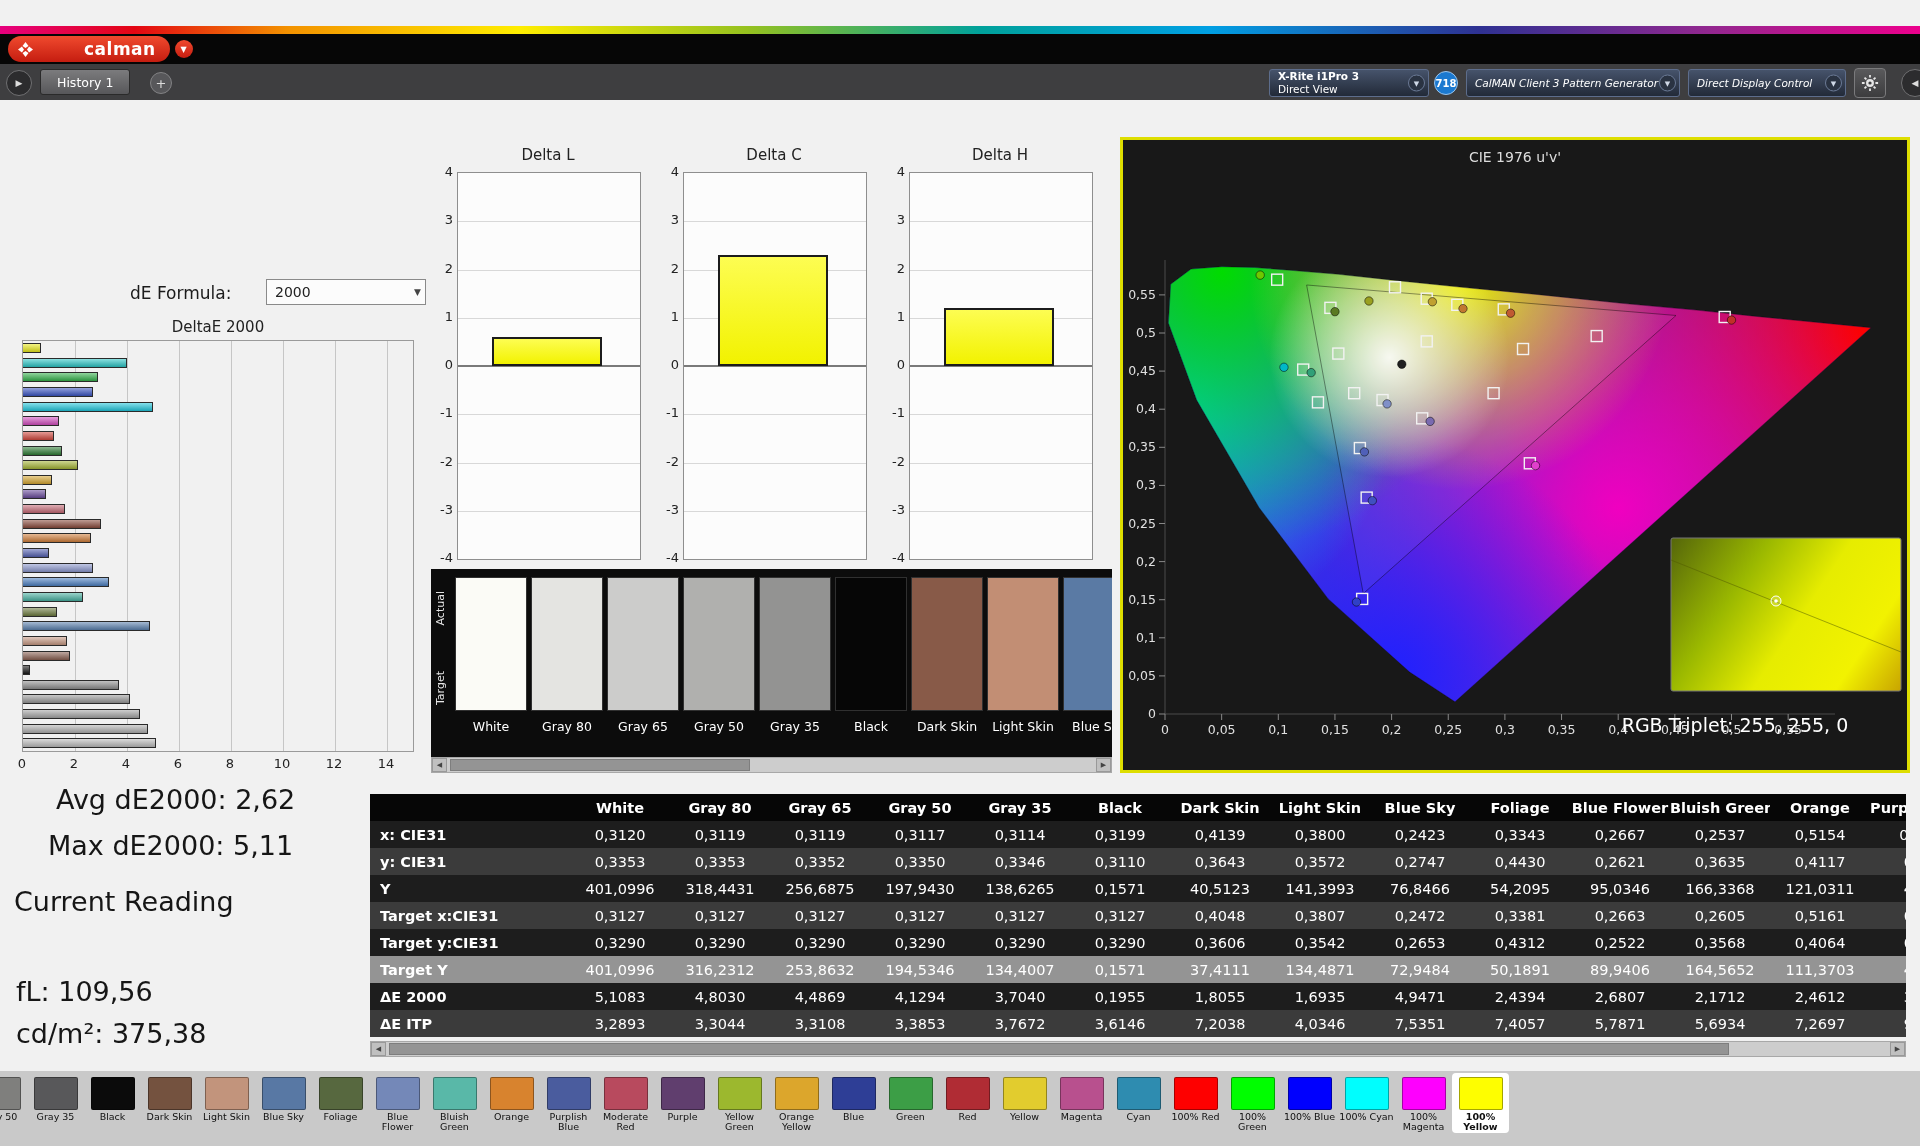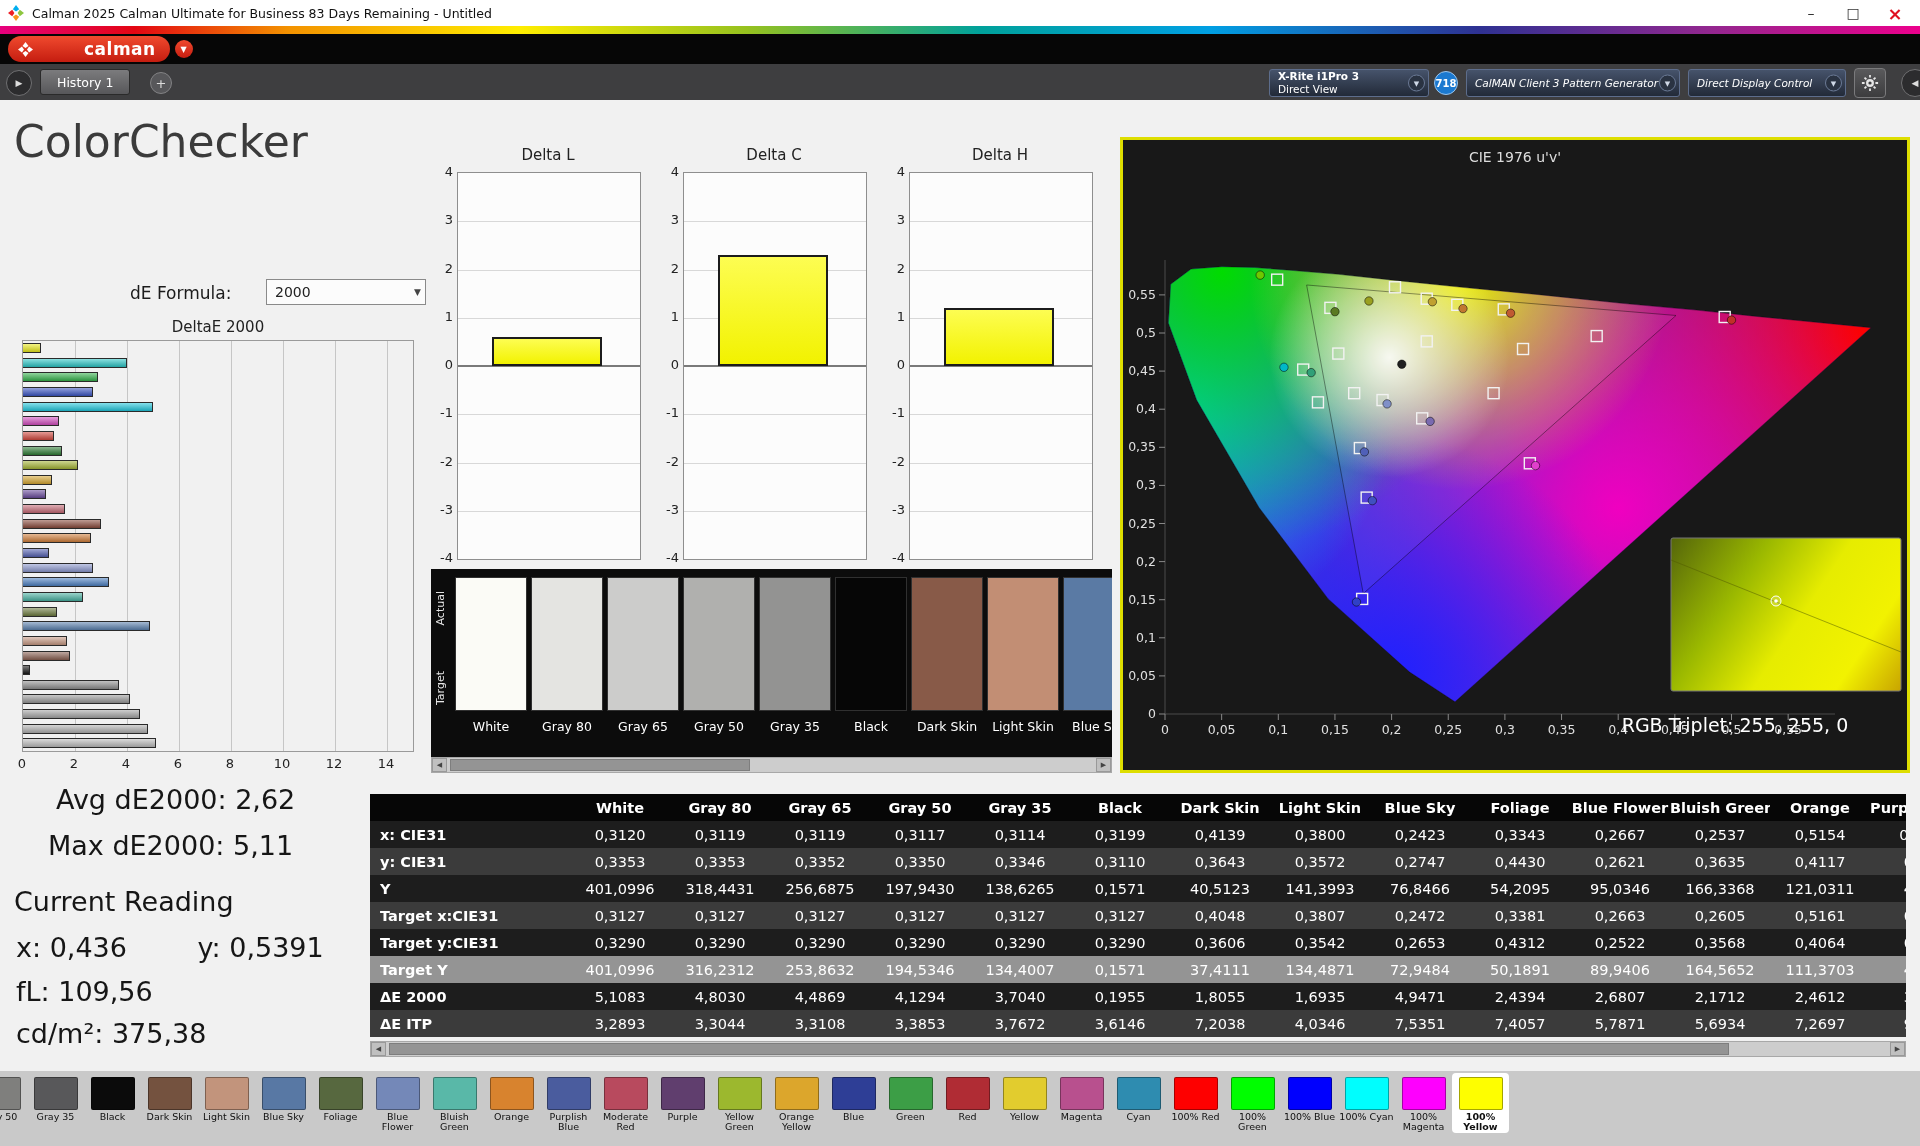--- a/index.html
+++ b/index.html
@@ -113,34 +113,20 @@
   .pcell.sel{background:#ffffff;}
   .pswatch{width:44px;height:33px;border:1px solid rgba(0,0,0,.35);border-radius:2px;box-sizing:border-box;}
   .plabel{margin-top:2px;font-size:9.5px;line-height:1.08;color:#101010;text-align:center;width:55px;}
   .pcell.sel .plabel{font-weight:bold;}
 </style>
 </head>
 <body>
 
 <div class="app" id="app">
 
-  <div class="titlebar">
-    <svg class="ticon" viewBox="0 0 16 16">
-      <path d="M8 0 L11.2 4.2 L8 6.4 L4.8 4.2 Z" fill="#00aeef"></path>
-      <path d="M16 8 L11.8 11.2 L9.6 8 L11.8 4.8 Z" fill="#8dc63f"></path>
-      <path d="M8 16 L4.8 11.8 L8 9.6 L11.2 11.8 Z" fill="#f7941d"></path>
-      <path d="M0 8 L4.2 4.8 L6.4 8 L4.2 11.2 Z" fill="#ed1c24"></path>
-    </svg>
-    <span class="ttext">Calman 2025 Calman Ultimate for Business 83 Days Remaining  - Untitled</span>
-    <div class="winbtns">
-      <div class="winbtn">–</div>
-      <div class="winbtn">□</div>
-      <div class="winbtn close">×</div>
-    </div>
-  </div>
 
   <div class="rainbow"></div>
 
   <div class="logobar">
     <div class="pill">
       <svg width="15" height="15" viewBox="0 0 16 16">
         <path d="M8 0 L11.2 4.2 L8 6.4 L4.8 4.2 Z" fill="#fff"></path>
         <path d="M16 8 L11.8 11.2 L9.6 8 L11.8 4.8 Z" fill="#fff"></path>
         <path d="M8 16 L4.8 11.8 L8 9.6 L11.2 11.8 Z" fill="#fff"></path>
         <path d="M0 8 L4.2 4.8 L6.4 8 L4.2 11.2 Z" fill="#fff"></path>
@@ -177,21 +163,20 @@
             <circle cx="10" cy="10" r="4.4"></circle>
             <path d="M9 1h2v3H9zM9 16h2v3H9zM1 9h3v2H1zM16 9h3v2h-3zM3.2 4.6l1.4-1.4 2.1 2.1-1.4 1.4zM13.3 14.7l1.4-1.4 2.1 2.1-1.4 1.4zM3.2 15.4l2.1-2.1 1.4 1.4-2.1 2.1zM13.3 5.3l2.1-2.1 1.4 1.4-2.1 2.1z"></path>
           </g>
           <circle cx="10" cy="10" r="1.8" fill="#3c3c3e"></circle>
         </svg>
       </div>
     </div>
     <div class="navcirc" id="navR">◀</div>
   </div>
 
-  <div id="ccTitle">ColorChecker</div>
   <div id="formulaLabel">dE Formula:</div>
   <div id="formulaSelect">
     <span>2000</span>
     <span class="darrow2">▼</span>
   </div>
   <div id="deTitle">DeltaE 2000</div>
   <div id="deChart">
       <div class="degrid" style="left: 52px;"></div>
       <div class="degrid" style="left: 104px;"></div>
       <div class="degrid" style="left: 156px;"></div>
@@ -235,24 +220,20 @@
       <span style="left: 156px;">6</span>
       <span style="left: 208px;">8</span>
       <span style="left: 260px;">10</span>
       <span style="left: 312px;">12</span>
       <span style="left: 364px;">14</span>
     </div>
 
   <div class="stat" id="statAvg">Avg dE2000: 2,62</div>
   <div class="stat" id="statMax">Max dE2000: 5,11</div>
   <div class="stat" id="statCR">Current Reading</div>
-  <div class="stat" id="statXY">
-    <span>x: 0,436</span>
-    <span class="sy">y: 0,5391</span>
-  </div>
   <div class="stat" id="statFL">fL: 109,56</div>
   <div class="stat" id="statCD">cd/m²: 375,38</div>
 
   <div id="swPanel">
       <div class="swRowLab" style="top: 22px;">Actual</div>
       <div class="swRowLab" style="top: 102px;">Target</div>
       <div class="swatch" style="left: 24px; background-color: rgb(251, 251, 246);"></div>
       <div class="swLabel" style="left: 24px;">White</div>
       <div class="swatch" style="left: 100px; background-color: rgb(228, 228, 225);"></div>
       <div class="swLabel" style="left: 100px;">Gray 80</div>

